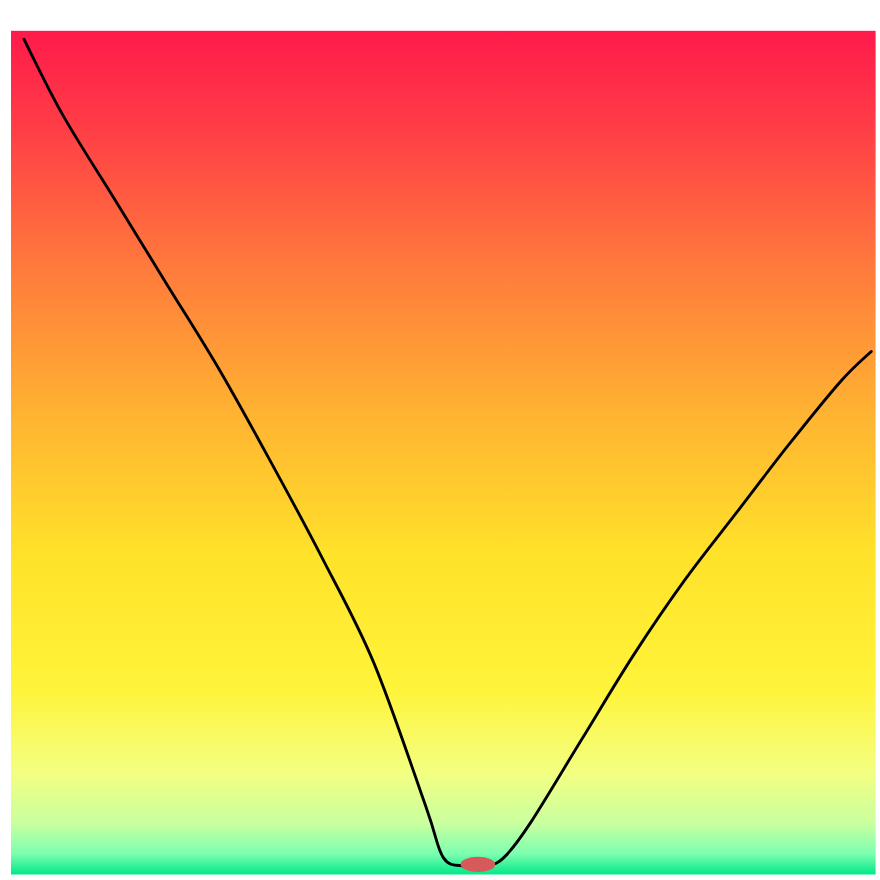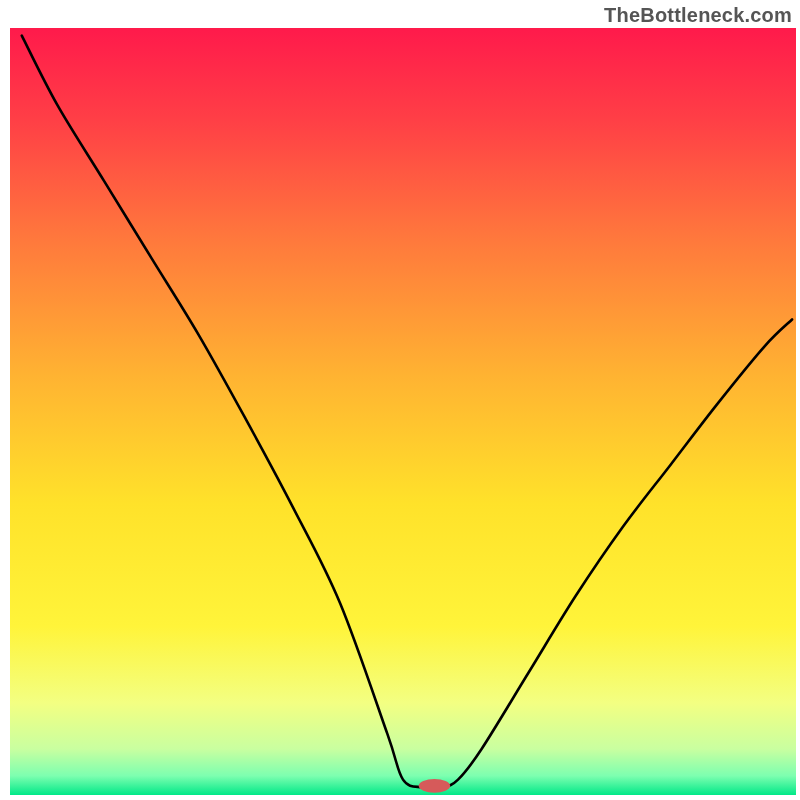--- a/index.html
+++ b/index.html
@@ -32,21 +32,20 @@
     left: 0;
     width: 800px;
     height: 800px;
     display: block;
   }
 </style>
 </head>
 <body>
 
 <div class="container">
-  <div class="watermark">TheBottleneck.com</div>
 
   <svg class="chart" viewBox="0 0 800 800" preserveAspectRatio="none">
     <defs>
       <linearGradient id="bg-grad" x1="0" y1="0" x2="0" y2="1">
           <stop offset="0.00%" stop-color="#ff1a4b"></stop>
           <stop offset="12.00%" stop-color="#ff3f46"></stop>
           <stop offset="28.00%" stop-color="#ff7a3c"></stop>
           <stop offset="45.00%" stop-color="#ffb232"></stop>
           <stop offset="62.00%" stop-color="#ffe22a"></stop>
           <stop offset="78.00%" stop-color="#fff43a"></stop>

